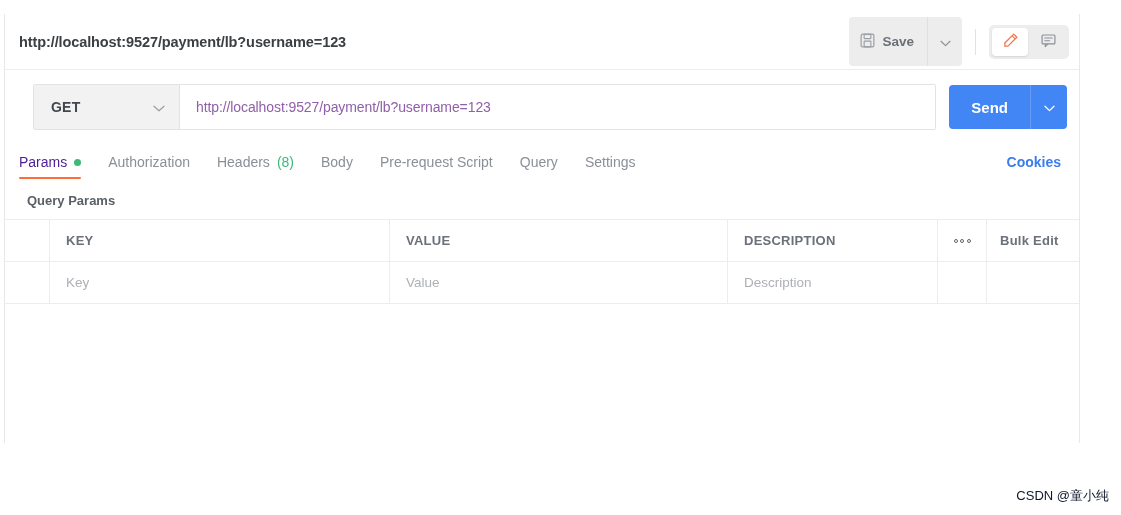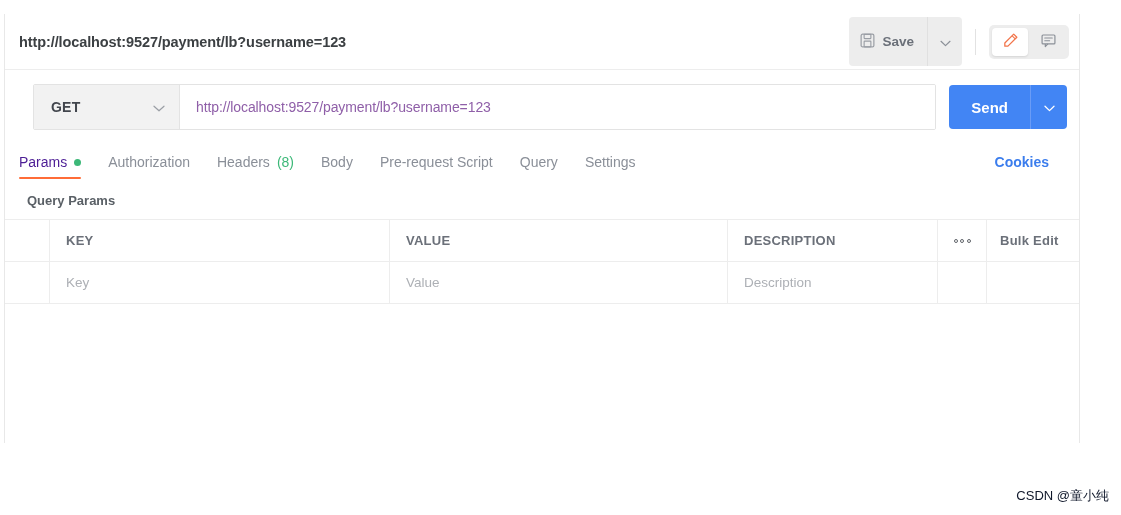--- a/index.html
+++ b/index.html
@@ -236,21 +236,21 @@
   .tab-count {
     color: #3cb878;
   }
   .cookies-link {
     margin-left: auto;
     font-size: 14px;
     font-weight: bold;
     color: #3b7ded;
     cursor: pointer;
     padding-bottom: 9px;
-    margin-right: 16px;
+    margin-right: 4px;
   }
 
   
   .qp-title {
     font-size: 13px;
     font-weight: bold;
     color: #5a6066;
     padding: 14px 0 11px 22px;
   }
 

